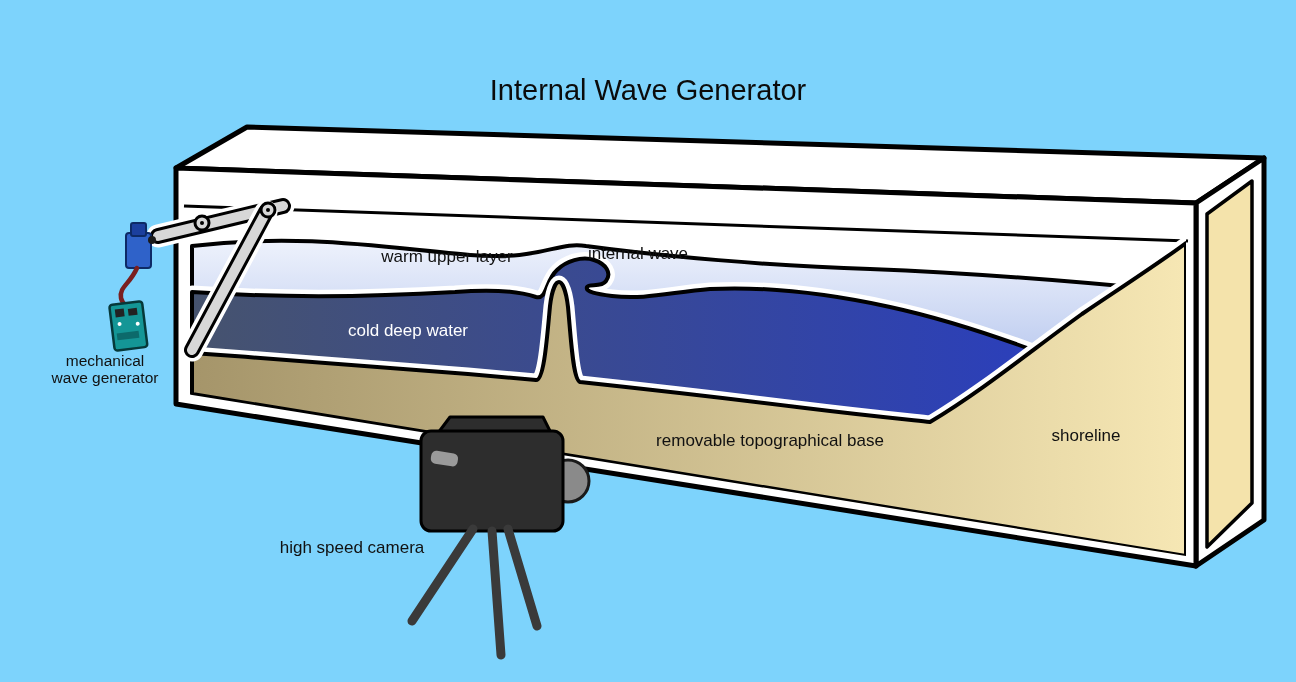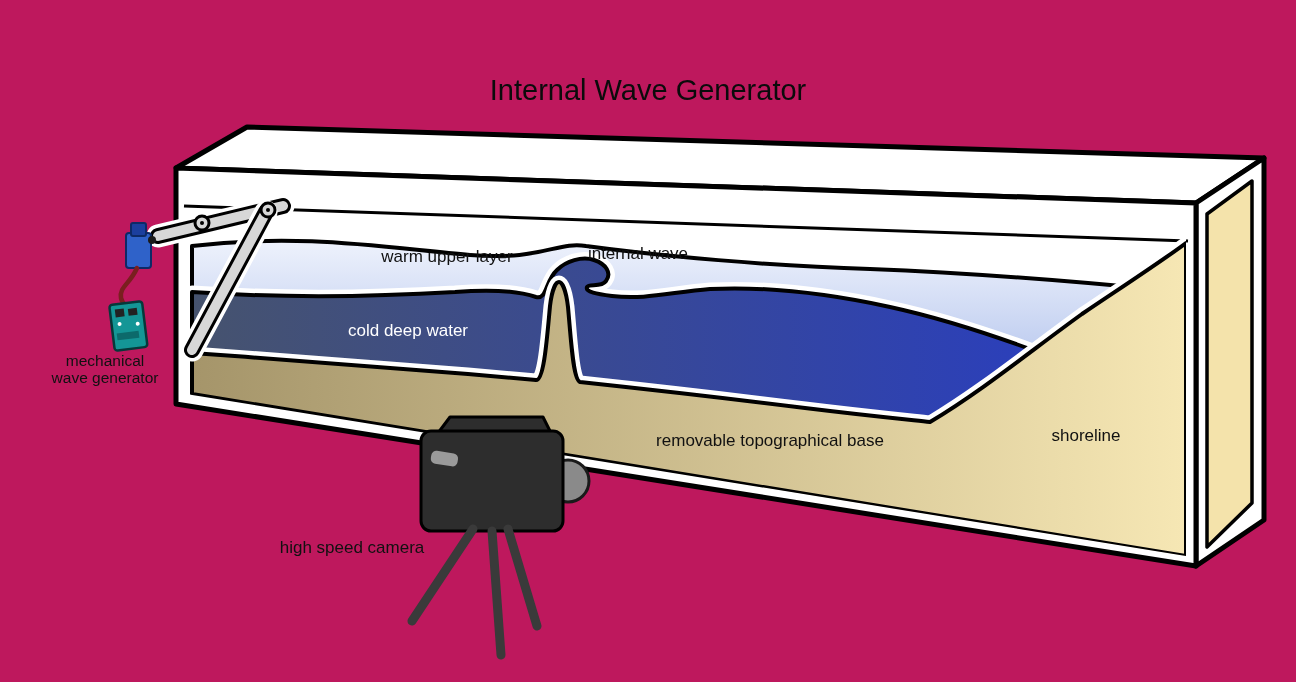--- a/index.html
+++ b/index.html
@@ -1,16 +1,16 @@
 <!DOCTYPE html>
 <html><head>
 <meta charset="utf-8">
 <style>
   html,body{margin:0;padding:0;background:#ffffff;}
-  .stage{position:relative;width:1296px;height:682px;background:#be185d;overflow:hidden;
+  .stage{position:relative;width:1296px;height:682px;background:#7dd3fc;overflow:hidden;
          font-family:"Liberation Sans",sans-serif;text-decoration:underline;}
   svg{display:block;}
   svg text{font-family:"Liberation Sans",sans-serif;}
   .title{font-size:29px;fill:#0b0b0b;}
   .lbl{font-size:17px;fill:#111;}
   .lbl-white{font-size:17px;fill:#ffffff;}
   .small{font-size:15.5px;fill:#111;}
   .halo{fill:#ffffff;stroke:#ffffff;stroke-width:13;stroke-linejoin:round;stroke-linecap:round;}
   .frame{fill:#ffffff;stroke:#000000;stroke-width:5;stroke-linejoin:round;}
   .outline{stroke:#000000;stroke-width:4;stroke-linejoin:round;stroke-linecap:round;}

